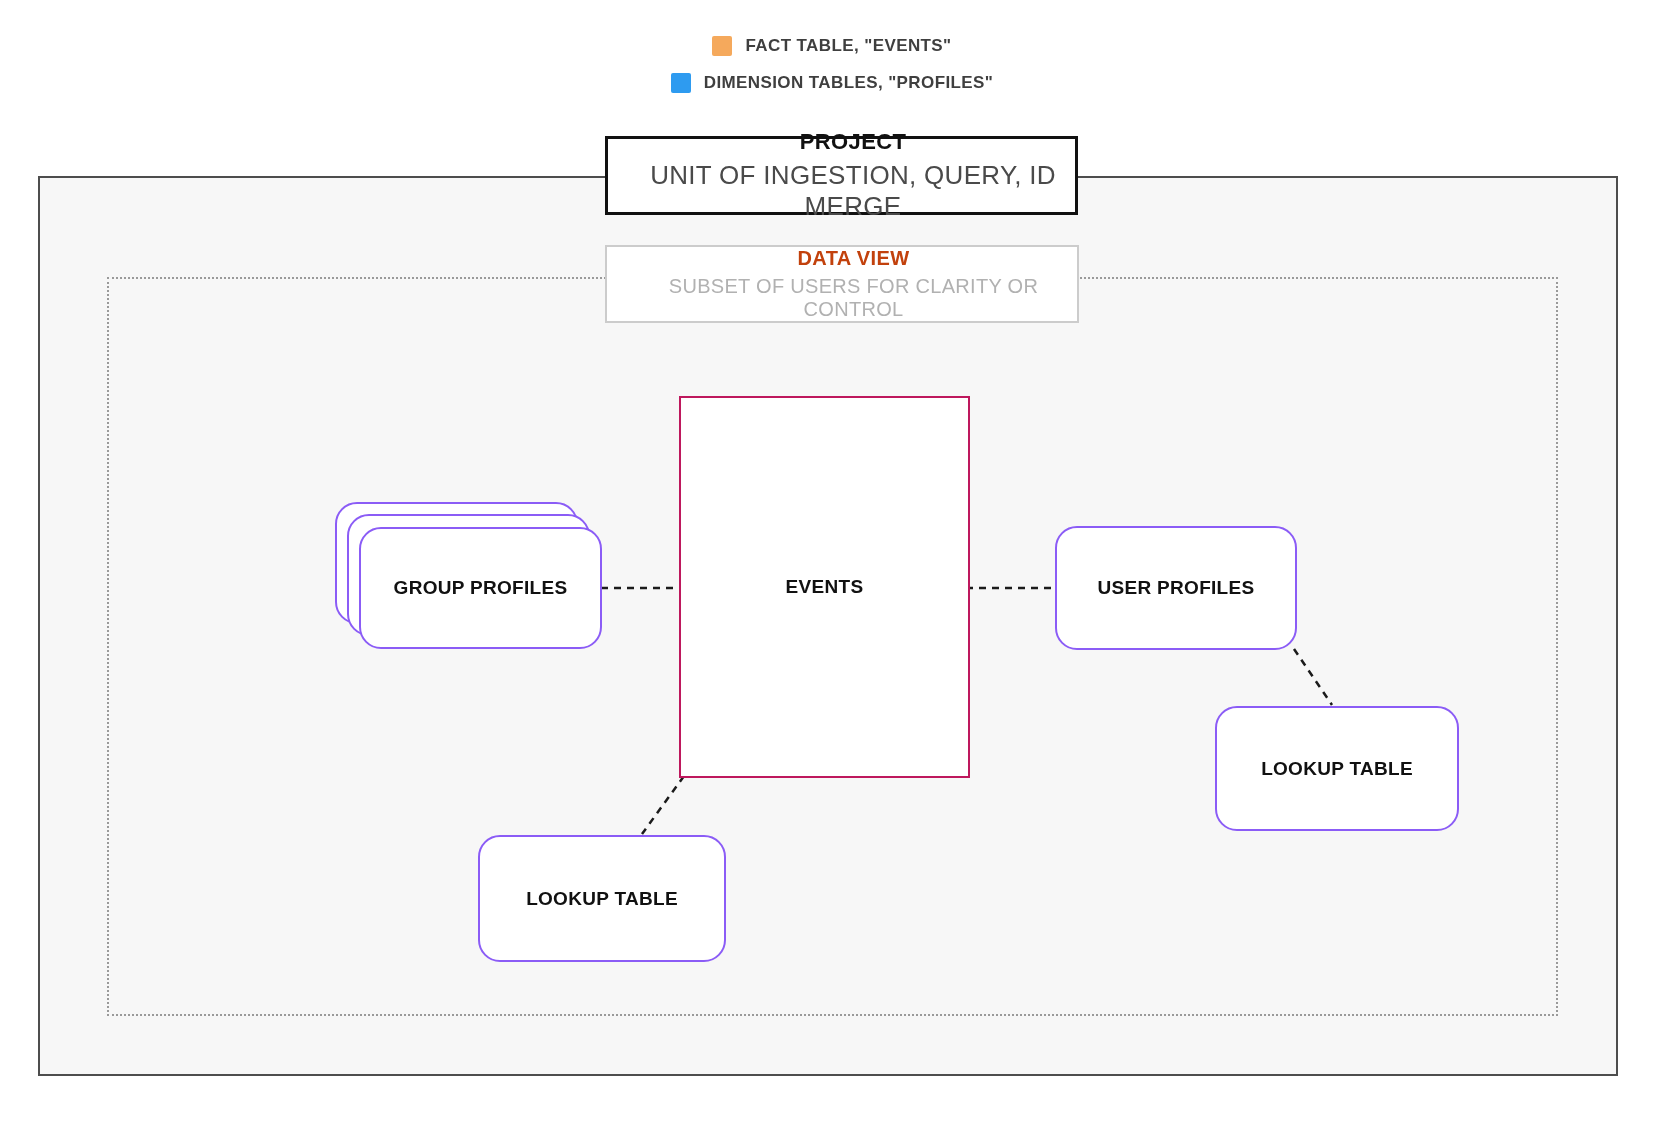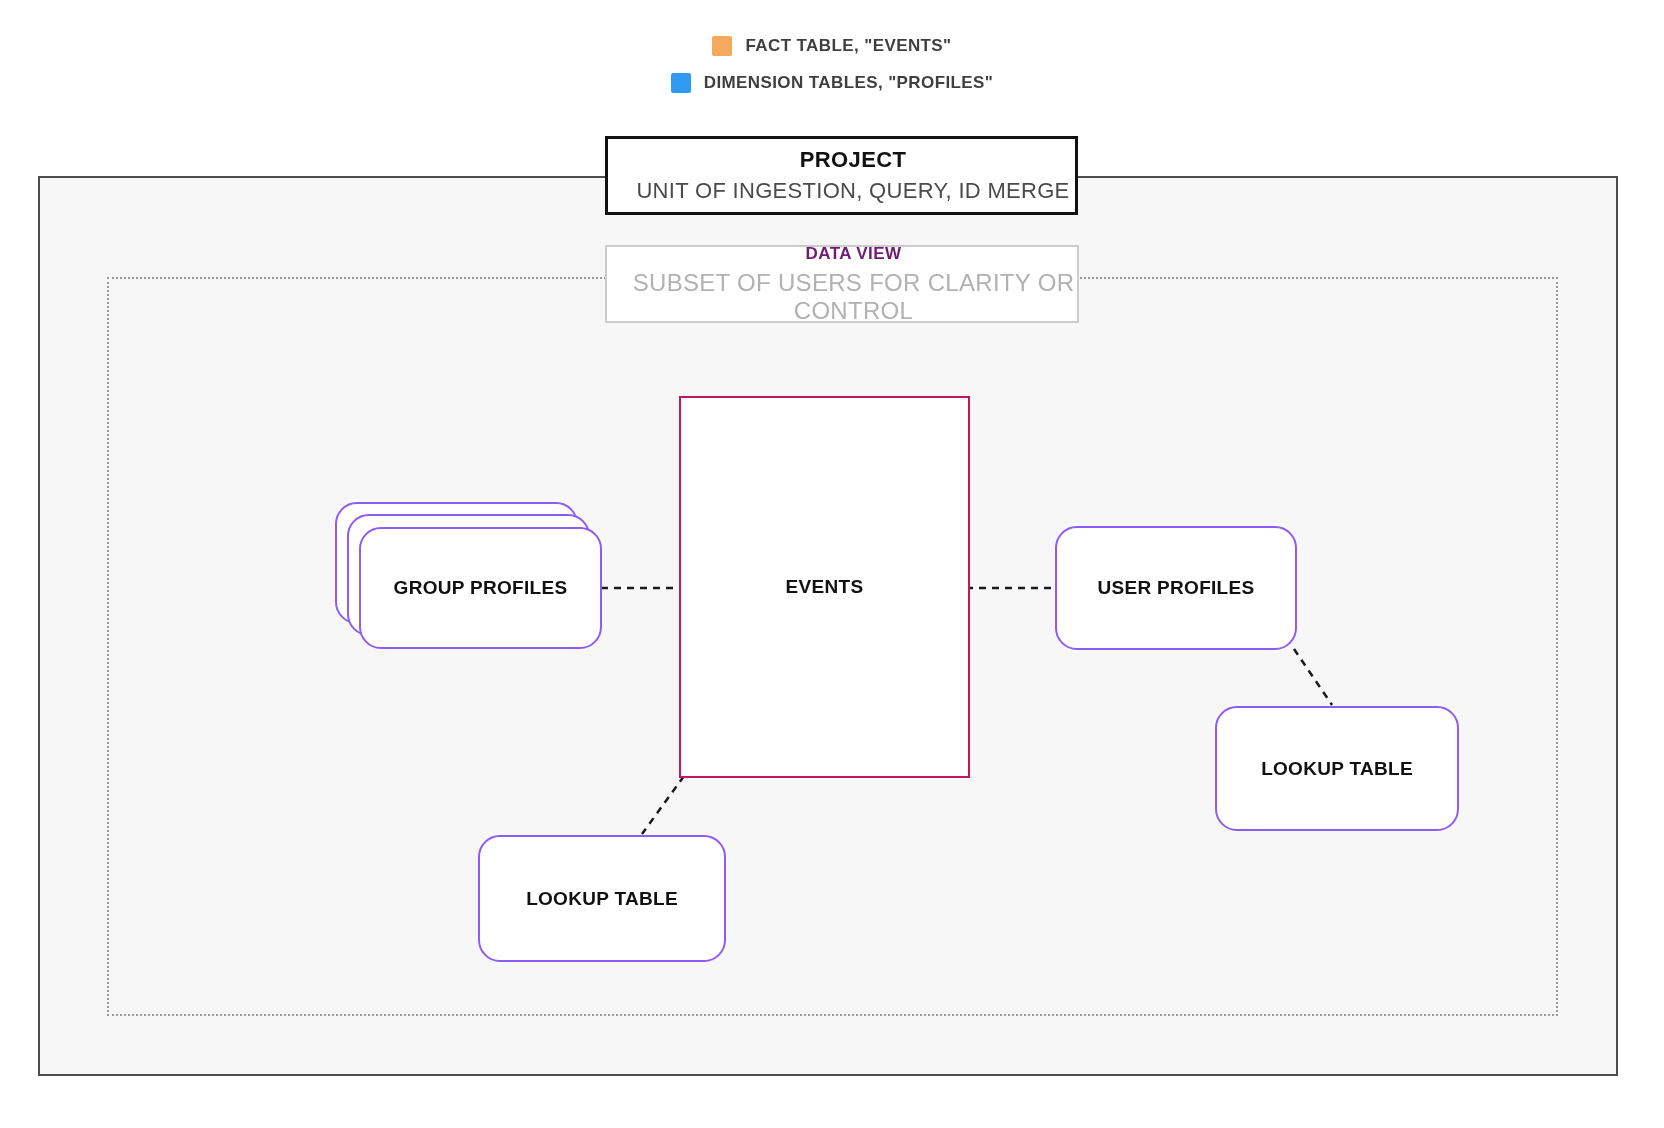--- a/index.html
+++ b/index.html
@@ -12,24 +12,24 @@
   .legend-row{display:flex;align-items:center;gap:13px;}
   .legend-swatch{width:20px;height:20px;border-radius:2px;flex:0 0 auto;}
   .legend-label{font-size:17px;font-weight:700;color:#3f3f3f;letter-spacing:.4px;white-space:nowrap;}
   
   .outer-rect{position:absolute;left:38px;top:176px;width:1576px;height:896px;border:2px solid #4d4d4d;background:#f7f7f7;}
   .dataview-rect{position:absolute;left:107px;top:277px;width:1447px;height:735px;border:2px dotted #9a9a9a;}
   
   .header-box{position:absolute;display:flex;flex-direction:column;align-items:center;justify-content:center;gap:5px;background:#ffffff;text-align:center;padding-left:23px;}
   .project-box{left:605px;top:136px;width:444px;height:73px;border:3px solid #111111;}
   .project-title{font-size:22px;font-weight:700;color:#111111;letter-spacing:.4px;}
-  .project-subtitle{font-size:22px;color:#4a4a4a;letter-spacing:.3px;}
+  .project-subtitle{font-size:26px;color:#4a4a4a;letter-spacing:.3px;}
   .dataview-box{left:605px;top:245px;width:447px;height:74px;border:2px solid #cccccc;}
-  .dataview-title{font-size:17px;font-weight:700;color:#701a75;letter-spacing:.4px;}
-  .dataview-subtitle{font-size:24px;color:#b1b1b1;letter-spacing:.3px;}
+  .dataview-title{font-size:20px;font-weight:700;color:#c2410c;letter-spacing:.4px;}
+  .dataview-subtitle{font-size:20px;color:#b1b1b1;letter-spacing:.3px;}
   
   .node-label{font-size:19px;font-weight:700;color:#111111;letter-spacing:.3px;white-space:nowrap;}
   .fact-box{
     position:absolute;left:679px;top:396px;width:287px;height:378px;background:#ffffff;
     border:2px solid #be185d;display:flex;align-items:center;justify-content:center;
   }
   .dim-card{
     position:absolute;background:#ffffff;border:2px solid #8b5cf6;border-radius:22px;
     display:flex;align-items:center;justify-content:center;
   }

